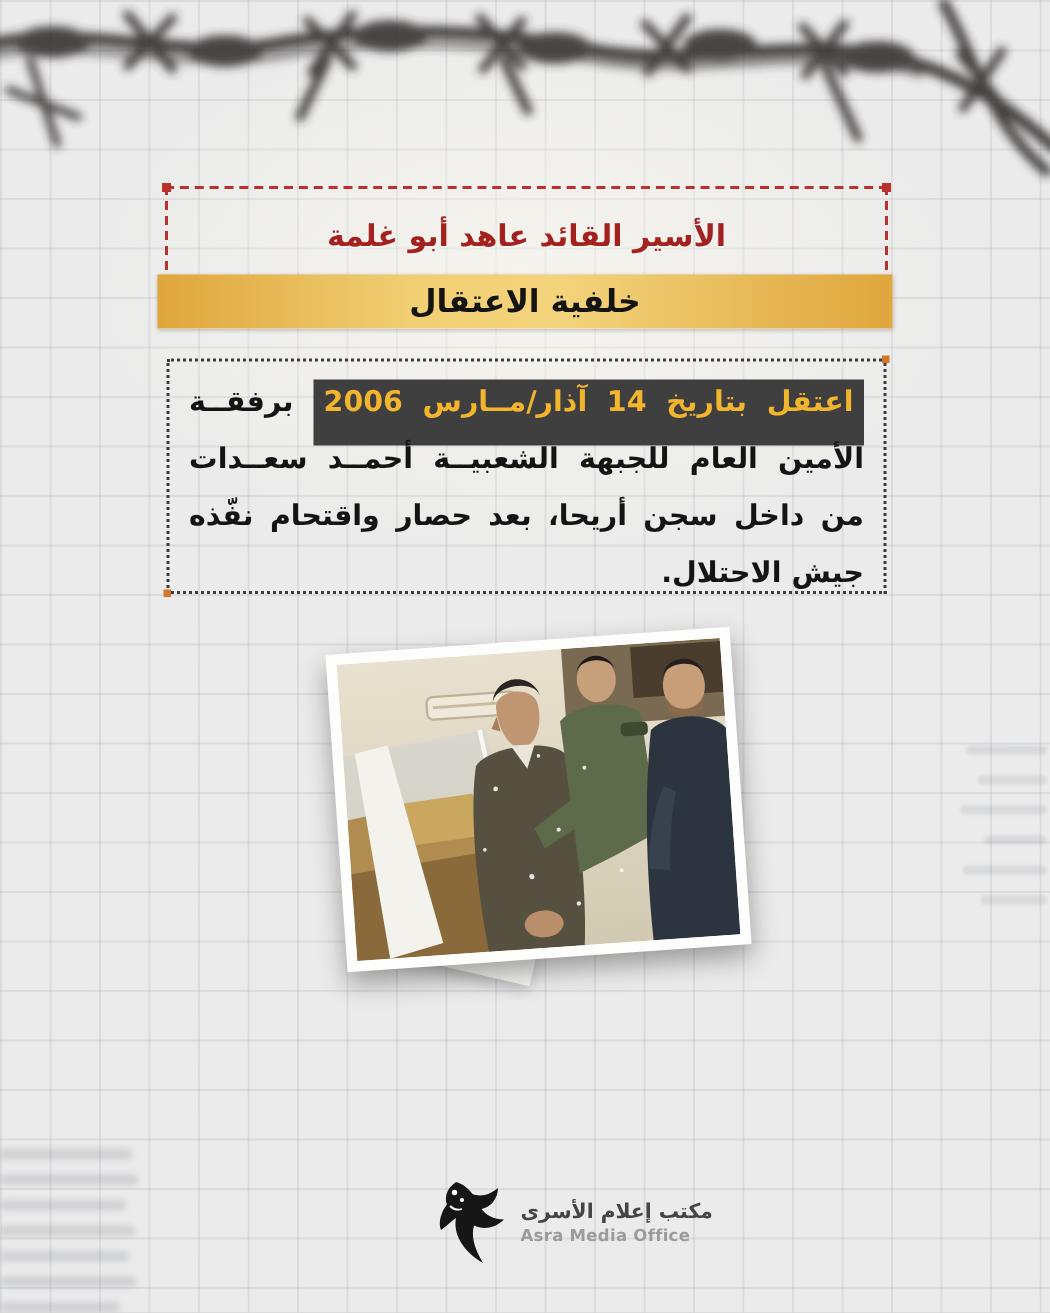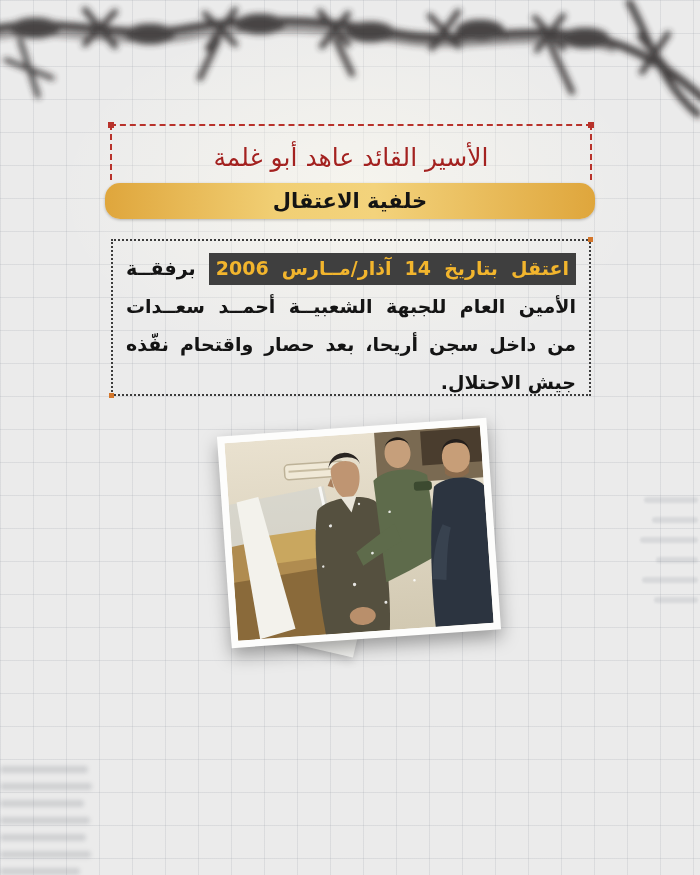--- a/index.html
+++ b/index.html
@@ -17,45 +17,44 @@
   .wire{position:absolute;top:0;left:0;width:700px;height:150px;pointer-events:none;}
   
   .title-box{
     position:absolute;left:110px;top:124px;width:478px;height:54px;
     border-top:2px dashed #b8322b;border-left:2px dashed #b8322b;border-right:2px dashed #b8322b;
     display:flex;align-items:center;justify-content:center;
   }
   .corner{position:absolute;width:6px;height:6px;background:#b8322b;}
   .corner.tl{left:-4px;top:-4px;} .corner.tr{right:-4px;top:-4px;}
   .title-text{
-    direction:rtl;color:#a32220;font-size:25px;font-weight:normal;line-height:1;
+    direction:rtl;color:#a32220;font-size:20px;font-weight:bold;line-height:1;
     text-shadow:0 1px 0 rgba(255,255,255,.4);padding-top:8px;
   }
   
   .gold-bar{
     position:absolute;left:105px;top:183px;width:490px;height:36px;
     background:linear-gradient(to right,#dfa63c,#f1cf74 35%,#f3d37c 55%,#dfa63c);
     display:flex;align-items:center;justify-content:center;
     box-shadow:0 1px 3px rgba(0,0,0,.25);
-    border-radius:15px;
   }
   .gold-bar .sub{direction:rtl;color:#141414;font-size:21px;font-weight:bold;}
   
   .tblock{
     position:absolute;left:111px;width:480px;
     border:2px dotted #3c3c3c;padding:8px 13px 10px;box-sizing:border-box;
     direction:rtl;text-align:justify;text-justify:inter-word;
     color:#141414;font-weight:bold;font-size:19px;line-height:38px;
   }
   .tblock .dot{position:absolute;width:5px;height:5px;background:#d4762a;}
   .tblock .dot.tr{right:-4px;top:-4px;} .tblock .dot.bl{left:-4px;bottom:-4px;}
   .block1{top:239px;height:157px;}
   .block2{top:633px;height:123px;}
   .hl{
-    background:#3f3f3f;color:#f2b52d;padding:4px 7px 6px;
+    background:#3f3f3f;color:#f2b52d;padding:4px 7px 18px;
     -webkit-box-decoration-break:clone;box-decoration-break:clone;
   }
   
   .sheet{
     position:absolute;left:252px;top:508px;width:118px;height:138px;
     background:#f5f5f2;transform:rotate(13deg);
     box-shadow:0 4px 10px rgba(0,0,0,.18);
   }
   .photo{
     position:absolute;left:224px;top:427px;width:270px;height:212px;
@@ -176,20 +175,32 @@
         <circle cx="160" cy="80" r="1.3"></circle>
           <circle cx="90" cy="130" r="1.2"></circle>
           <circle cx="150" cy="170" r="1.5"></circle>
         <circle cx="180" cy="150" r="1.3"></circle>
           <circle cx="130" cy="70" r="1.2"></circle>
       </g>
     </svg>
   </div>
 
 
+  <div class="logo">
+    <svg class="bird" viewBox="0 0 46 58" aria-hidden="true">
+      <path d="M12,2 C6,6 4,12 6,17 C2,22 0,29 2,34 C6,31 9,28 12,26 C10,36 16,48 30,56 C24,46 22,38 24,31 C30,34 38,33 44,27 C37,27 32,24 29,20 C35,19 40,13 40,6 C34,11 28,12 23,10 C20,6 16,3 12,2 Z" fill="#161616"></path>
+      <circle cx="11" cy="9" r="1.8" fill="#ffffff"></circle>
+      <circle cx="16" cy="14" r="1.4" fill="#ffffff"></circle>
+      <path d="M8,18 C10,20 13,21 16,20" stroke="#ffffff" stroke-width="1.2" fill="none"></path>
+    </svg>
+    <div class="ltxt">
+      <span class="ar">مكتب إعلام الأسرى</span>
+      <span class="en">Asra Media Office</span>
+    </div>
+  </div>
 
   <div class="wm wm-right">
     <div class="wl" style="width:54px"></div>
       <div class="wl" style="width:46px"></div>
     <div class="wl" style="width:58px"></div>
       <div class="wl" style="width:42px"></div>
     <div class="wl" style="width:56px"></div>
       <div class="wl" style="width:44px"></div>
   </div>
   <div class="wm wm-left">

